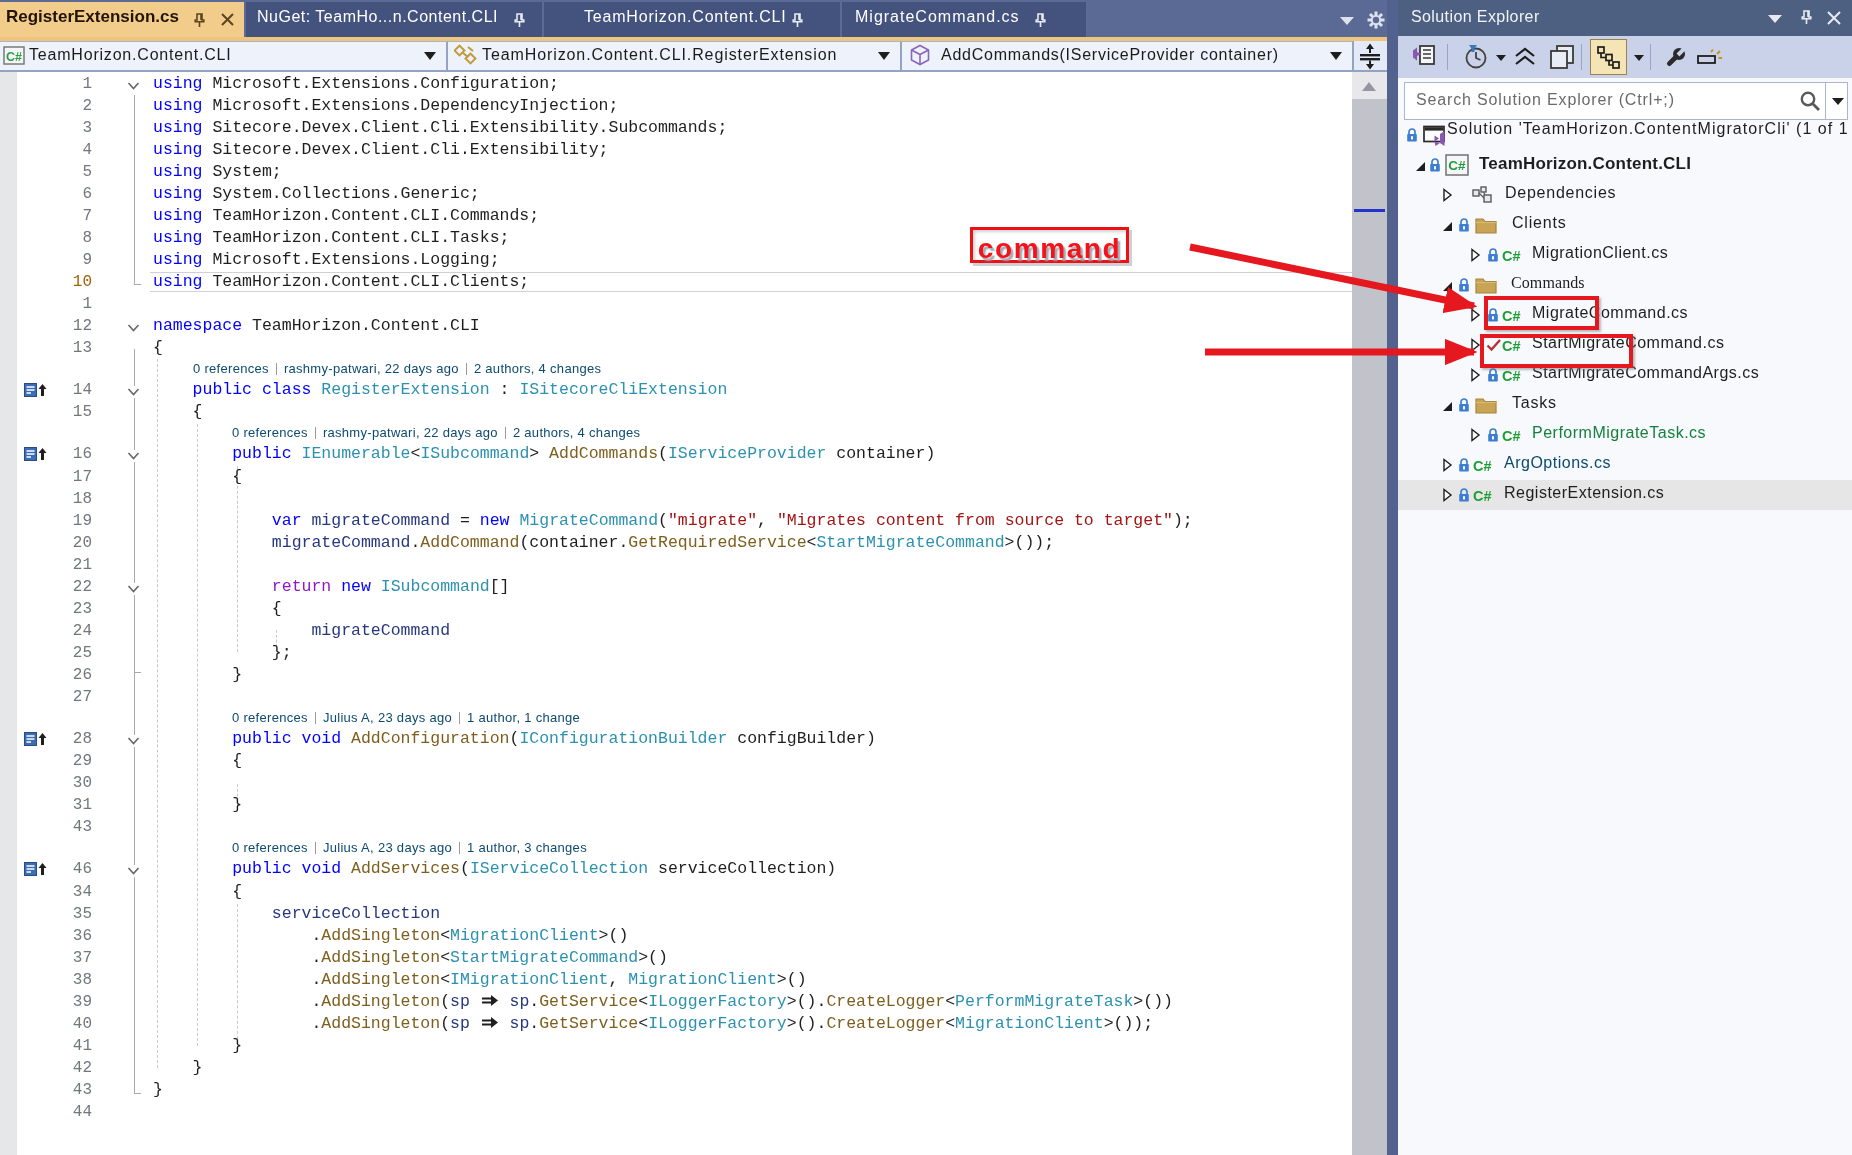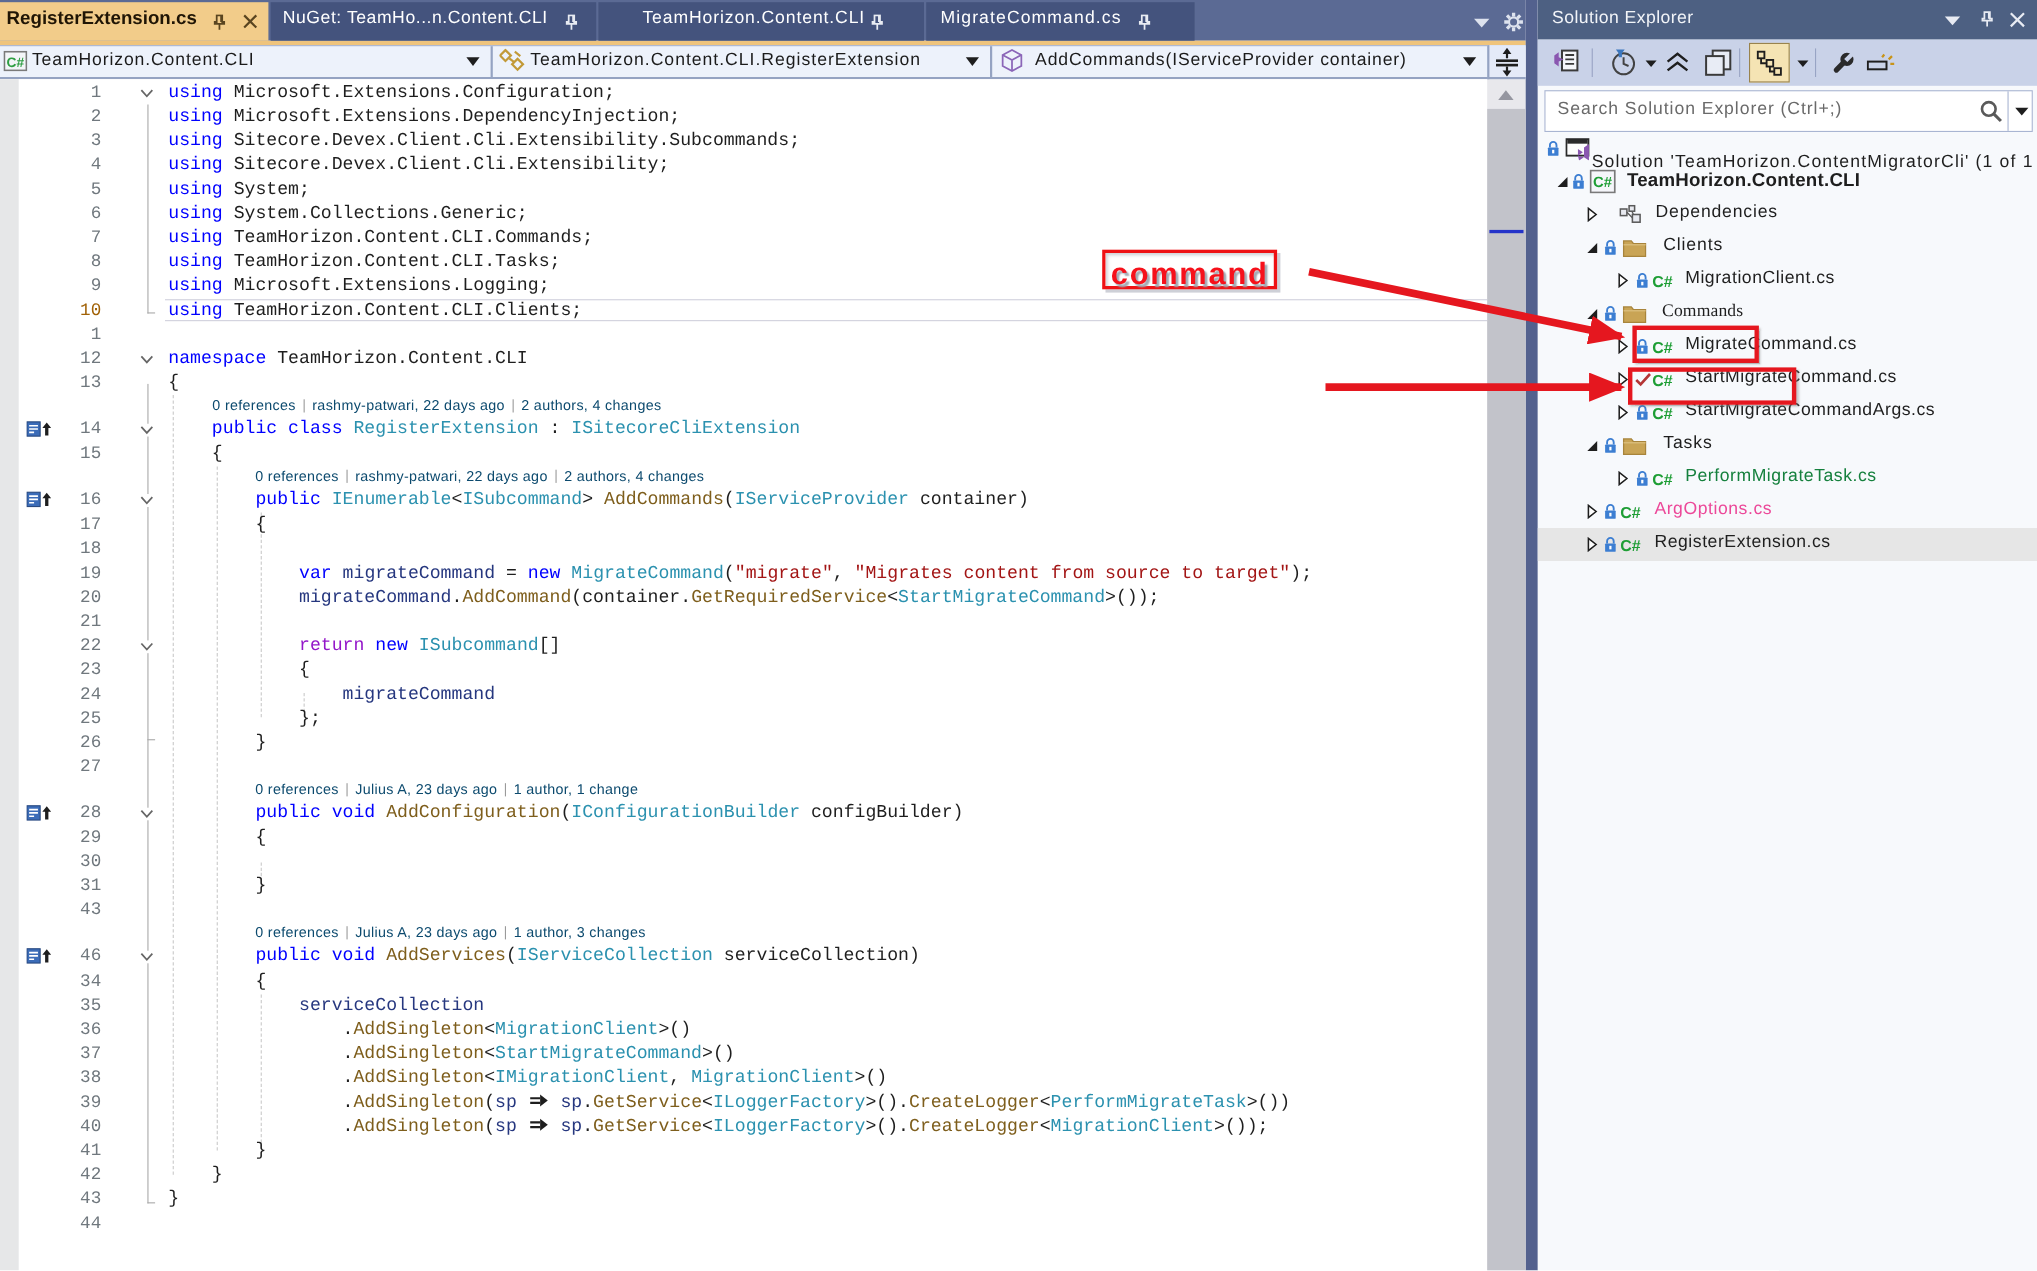--- a/index.html
+++ b/index.html
@@ -299,21 +299,21 @@
         <path d="M3 6 V4 A3 3 0 0 1 9 4 V6" fill="none" stroke="#3C7ED2" stroke-width="1.7"></path>
         <rect x="1.2" y="6" width="9.6" height="7.6" rx="0.8" fill="#3C7ED2"></rect>
         <rect x="5" y="8.2" width="2" height="3.2" fill="#FFFFFF"></rect>
       </svg></div>
 <div class="abs" style="left:1423px;top:125px;"><svg width="24" height="21" viewBox="0 0 24 21">
         <rect x="1" y="1.5" width="20" height="15" fill="#FDFDFD" stroke="#2A2A2A" stroke-width="1.7"></rect>
         <rect x="1.8" y="2.2" width="18.5" height="3.4" fill="#2A2A2A"></rect>
         <path d="M11.5 10.5 L16 13.5 L11.5 16.5 Z" fill="#8A57B0"></path>
         <path d="M17 9 L21.5 6 V21 L17 18 Z M17 18 L12.5 21 L11.5 16.5" fill="#8A57B0"></path>
       </svg></div>
-<div class="abs" style="left:1447px;top:139px;"><span class="txt" style="font-size:16px;color:#1E1E1E;font-weight:normal;letter-spacing:1.05px">Solution 'TeamHorizon.ContentMigratorCli' (1 of 1</span></div>
+<div class="abs" style="left:1447px;top:120px;"><span class="txt" style="font-size:16px;color:#1E1E1E;font-weight:normal;letter-spacing:1.05px">Solution 'TeamHorizon.ContentMigratorCli' (1 of 1</span></div>
 <div class="abs" style="left:1414px;top:159px;"><svg width="13" height="13" viewBox="0 0 13 13">
         <path d="M11 2 V11 H2 Z" fill="#1E1E1E"></path>
       </svg></div>
 <div class="abs" style="left:1429px;top:158px;"><svg width="12" height="15" viewBox="0 0 12 15">
         <path d="M3 6 V4 A3 3 0 0 1 9 4 V6" fill="none" stroke="#3C7ED2" stroke-width="1.7"></path>
         <rect x="1.2" y="6" width="9.6" height="7.6" rx="0.8" fill="#3C7ED2"></rect>
         <rect x="5" y="8.2" width="2" height="3.2" fill="#FFFFFF"></rect>
       </svg></div>
 <div class="abs" style="left:1445px;top:154px;"><svg width="24" height="22" viewBox="0 0 24 22">
         <rect x="1" y="1" width="22" height="20" fill="#F5F6FA" stroke="#7A7A7A" stroke-width="1.6"></rect>
@@ -435,21 +435,21 @@
         <path d="M2 1.5 L9 7 L2 12.5 Z" fill="#FDFDFD" stroke="#1E1E1E" stroke-width="1.4"></path>
       </svg></div>
 <div class="abs" style="left:1458px;top:458px;"><svg width="12" height="15" viewBox="0 0 12 15">
         <path d="M3 6 V4 A3 3 0 0 1 9 4 V6" fill="none" stroke="#3C7ED2" stroke-width="1.7"></path>
         <rect x="1.2" y="6" width="9.6" height="7.6" rx="0.8" fill="#3C7ED2"></rect>
         <rect x="5" y="8.2" width="2" height="3.2" fill="#FFFFFF"></rect>
       </svg></div>
 <div class="abs" style="left:1473px;top:457px;"><svg width="22" height="17" viewBox="0 0 22 17">
         <text x="0" y="13.5" font-family="Liberation Sans" font-size="14.5" font-weight="bold" fill="#1E9E35">C#</text>
       </svg></div>
-<div class="abs" style="left:1504px;top:454px;"><span class="txt" style="font-size:16px;color:#ec4899;font-weight:normal;letter-spacing:0.5px">ArgOptions.cs</span></div>
+<div class="abs" style="left:1504px;top:454px;"><span class="txt" style="font-size:16px;color:#0c4a6e;font-weight:normal;letter-spacing:0.5px">ArgOptions.cs</span></div>
 <div class="abs" style="left:1398px;top:480px;width:454px;height:30px;background:#E6E6E6"></div>
 <div class="abs" style="left:1442px;top:488px;"><svg width="11" height="14" viewBox="0 0 11 14">
         <path d="M2 1.5 L9 7 L2 12.5 Z" fill="#FDFDFD" stroke="#1E1E1E" stroke-width="1.4"></path>
       </svg></div>
 <div class="abs" style="left:1458px;top:488px;"><svg width="12" height="15" viewBox="0 0 12 15">
         <path d="M3 6 V4 A3 3 0 0 1 9 4 V6" fill="none" stroke="#3C7ED2" stroke-width="1.7"></path>
         <rect x="1.2" y="6" width="9.6" height="7.6" rx="0.8" fill="#3C7ED2"></rect>
         <rect x="5" y="8.2" width="2" height="3.2" fill="#FFFFFF"></rect>
       </svg></div>
 <div class="abs" style="left:1473px;top:487px;"><svg width="22" height="17" viewBox="0 0 22 17">
@@ -460,13 +460,13 @@
 <div class="redbox" style="left:1480px;top:334px;width:153px;height:34px"></div>
 <svg class="abs" style="left:0;top:0;pointer-events:none" width="1852" height="1155" viewBox="0 0 1852 1155">
 <defs>
         <marker id="ah" markerWidth="4.7" markerHeight="3.8" refX="4.2" refY="1.9" orient="auto">
           <path d="M0 0 L4.7 1.9 L0 3.8 Z" fill="#E5171F"></path>
         </marker>
       </defs>
 <line x1="1190" y1="247" x2="1474" y2="306" stroke="#E5171F" stroke-width="7" marker-end="url(#ah)"></line>
 <line x1="1205" y1="352" x2="1474" y2="352" stroke="#E5171F" stroke-width="7" marker-end="url(#ah)"></line>
 </svg>
-<div class="annbox" style="left:1002px;top:227px;width:159px;height:36px;font-size:28px;line-height:37px;border-width:3px;letter-spacing:1.6px">command</div>
+<div class="annbox" style="left:970px;top:227px;width:159px;height:36px;font-size:28px;line-height:37px;border-width:3px;letter-spacing:1.6px">command</div>
 </div>
 </body></html>

